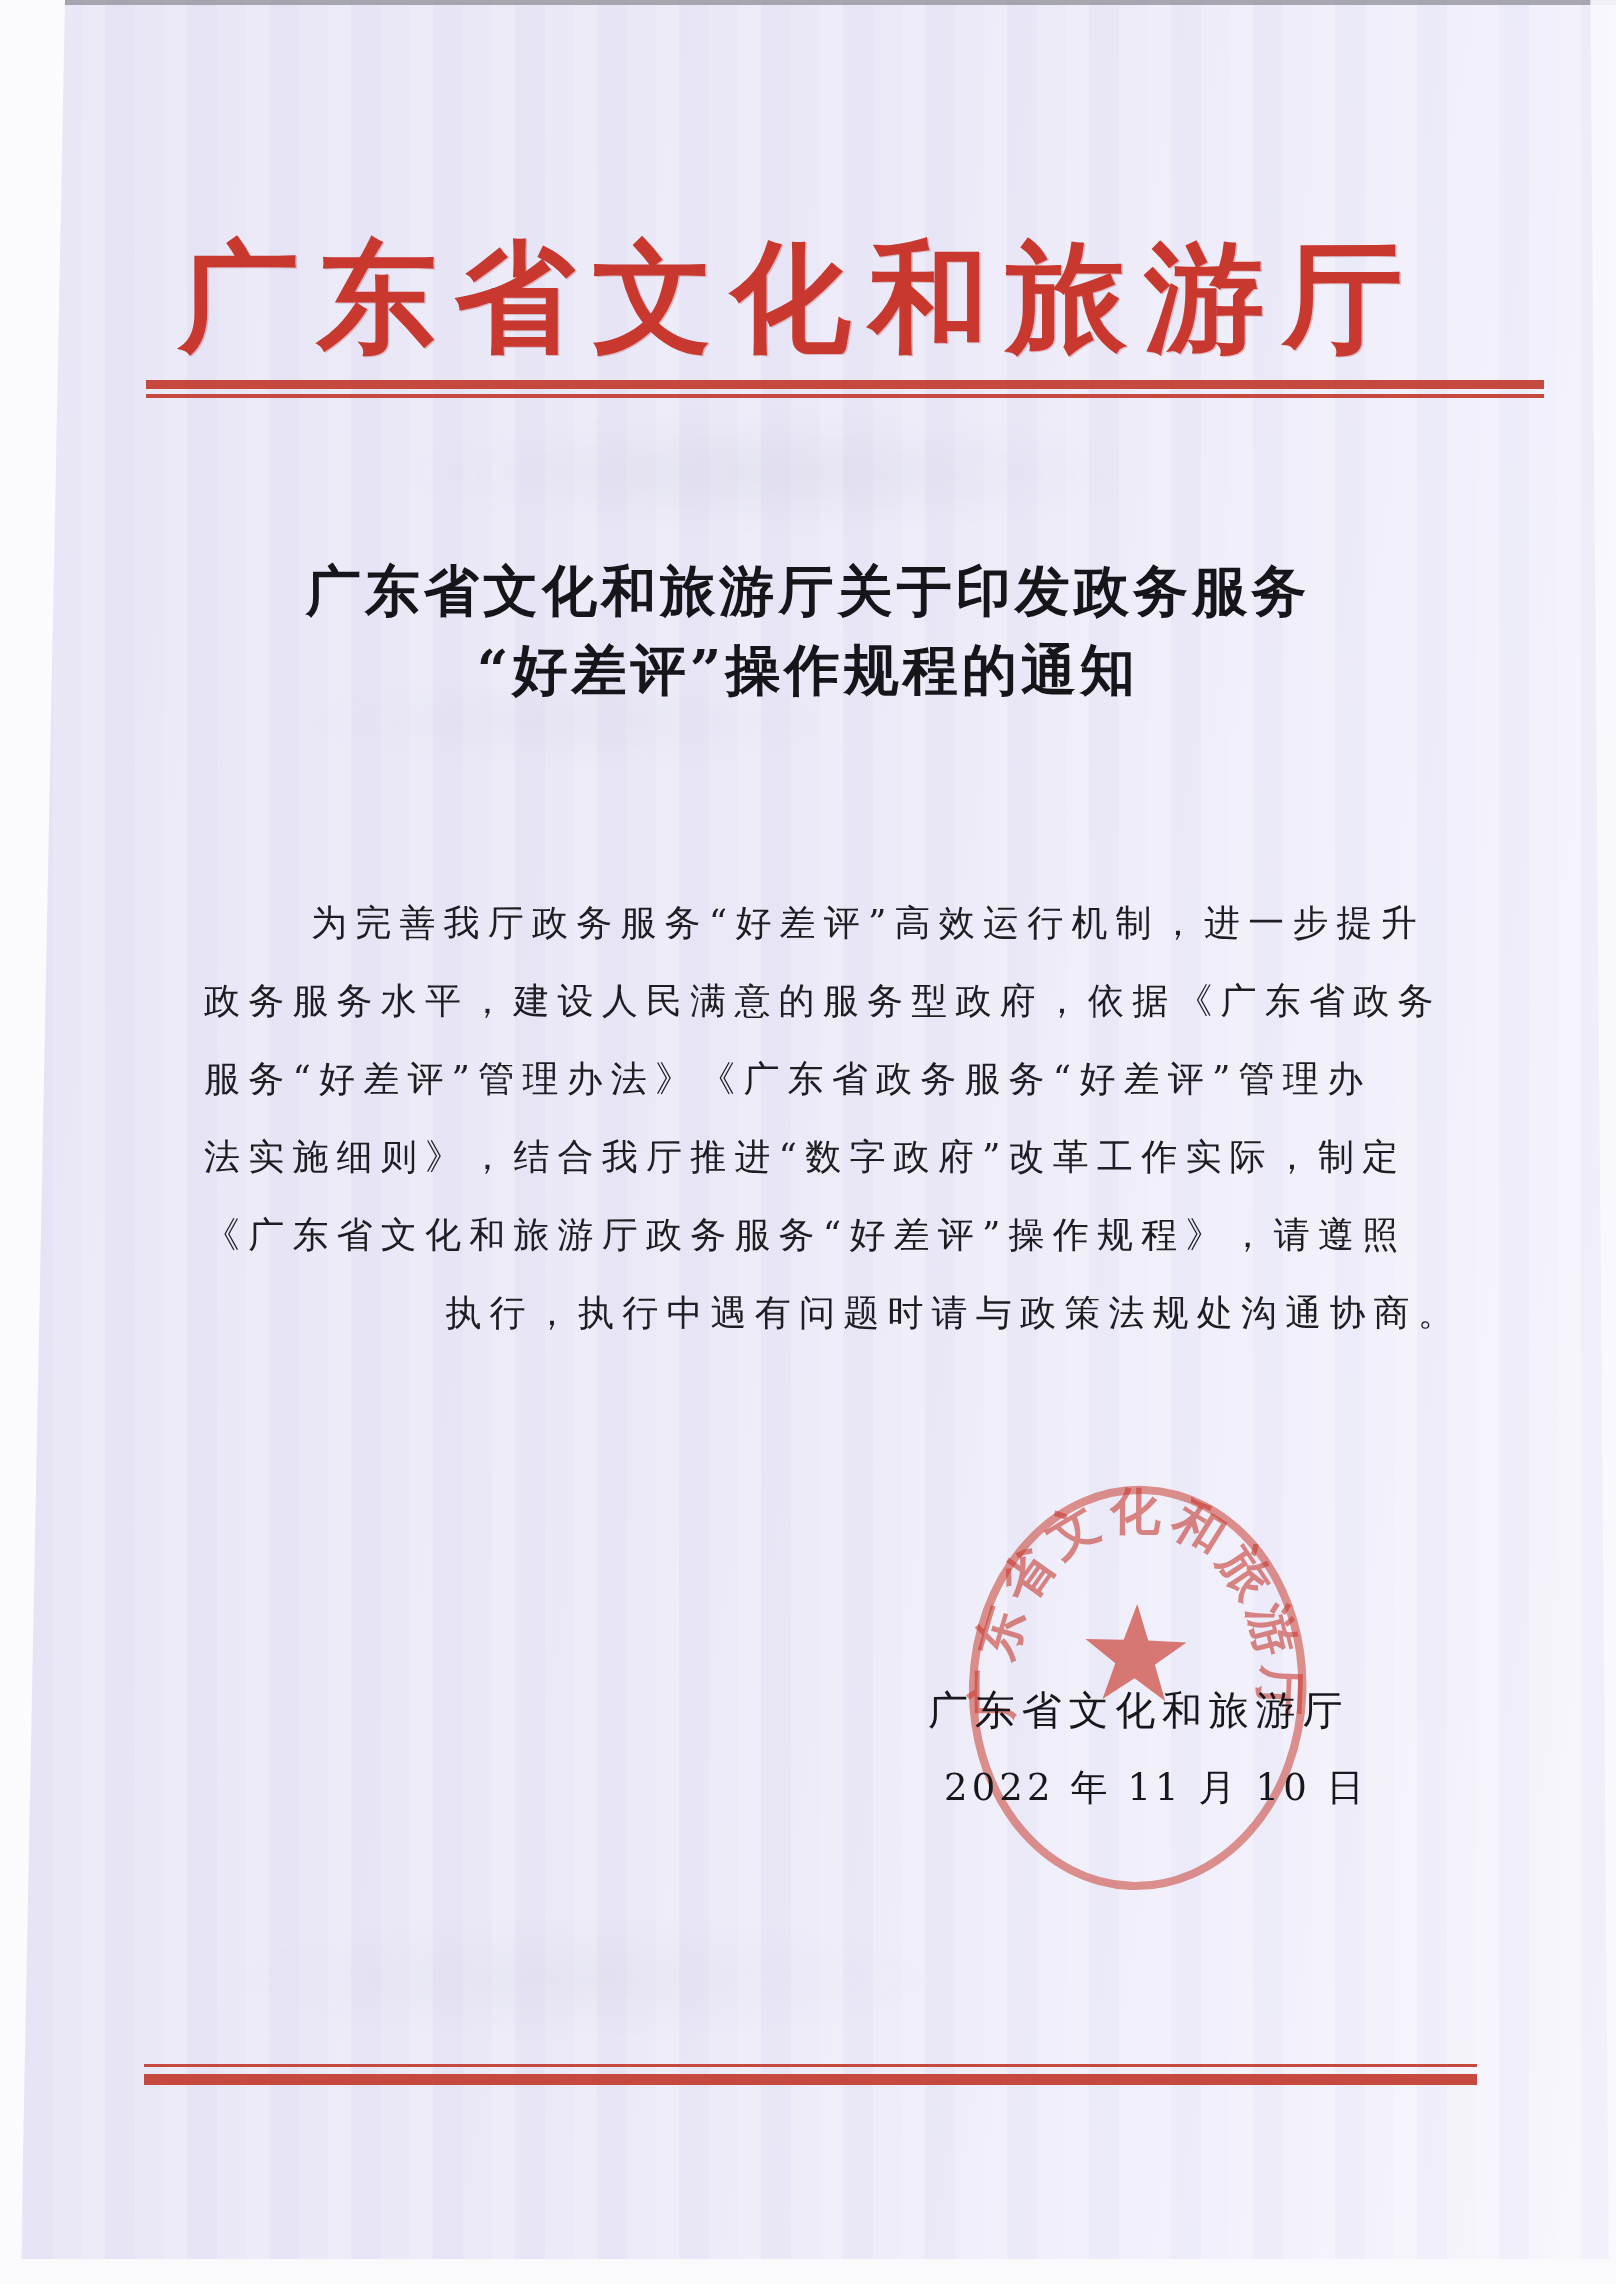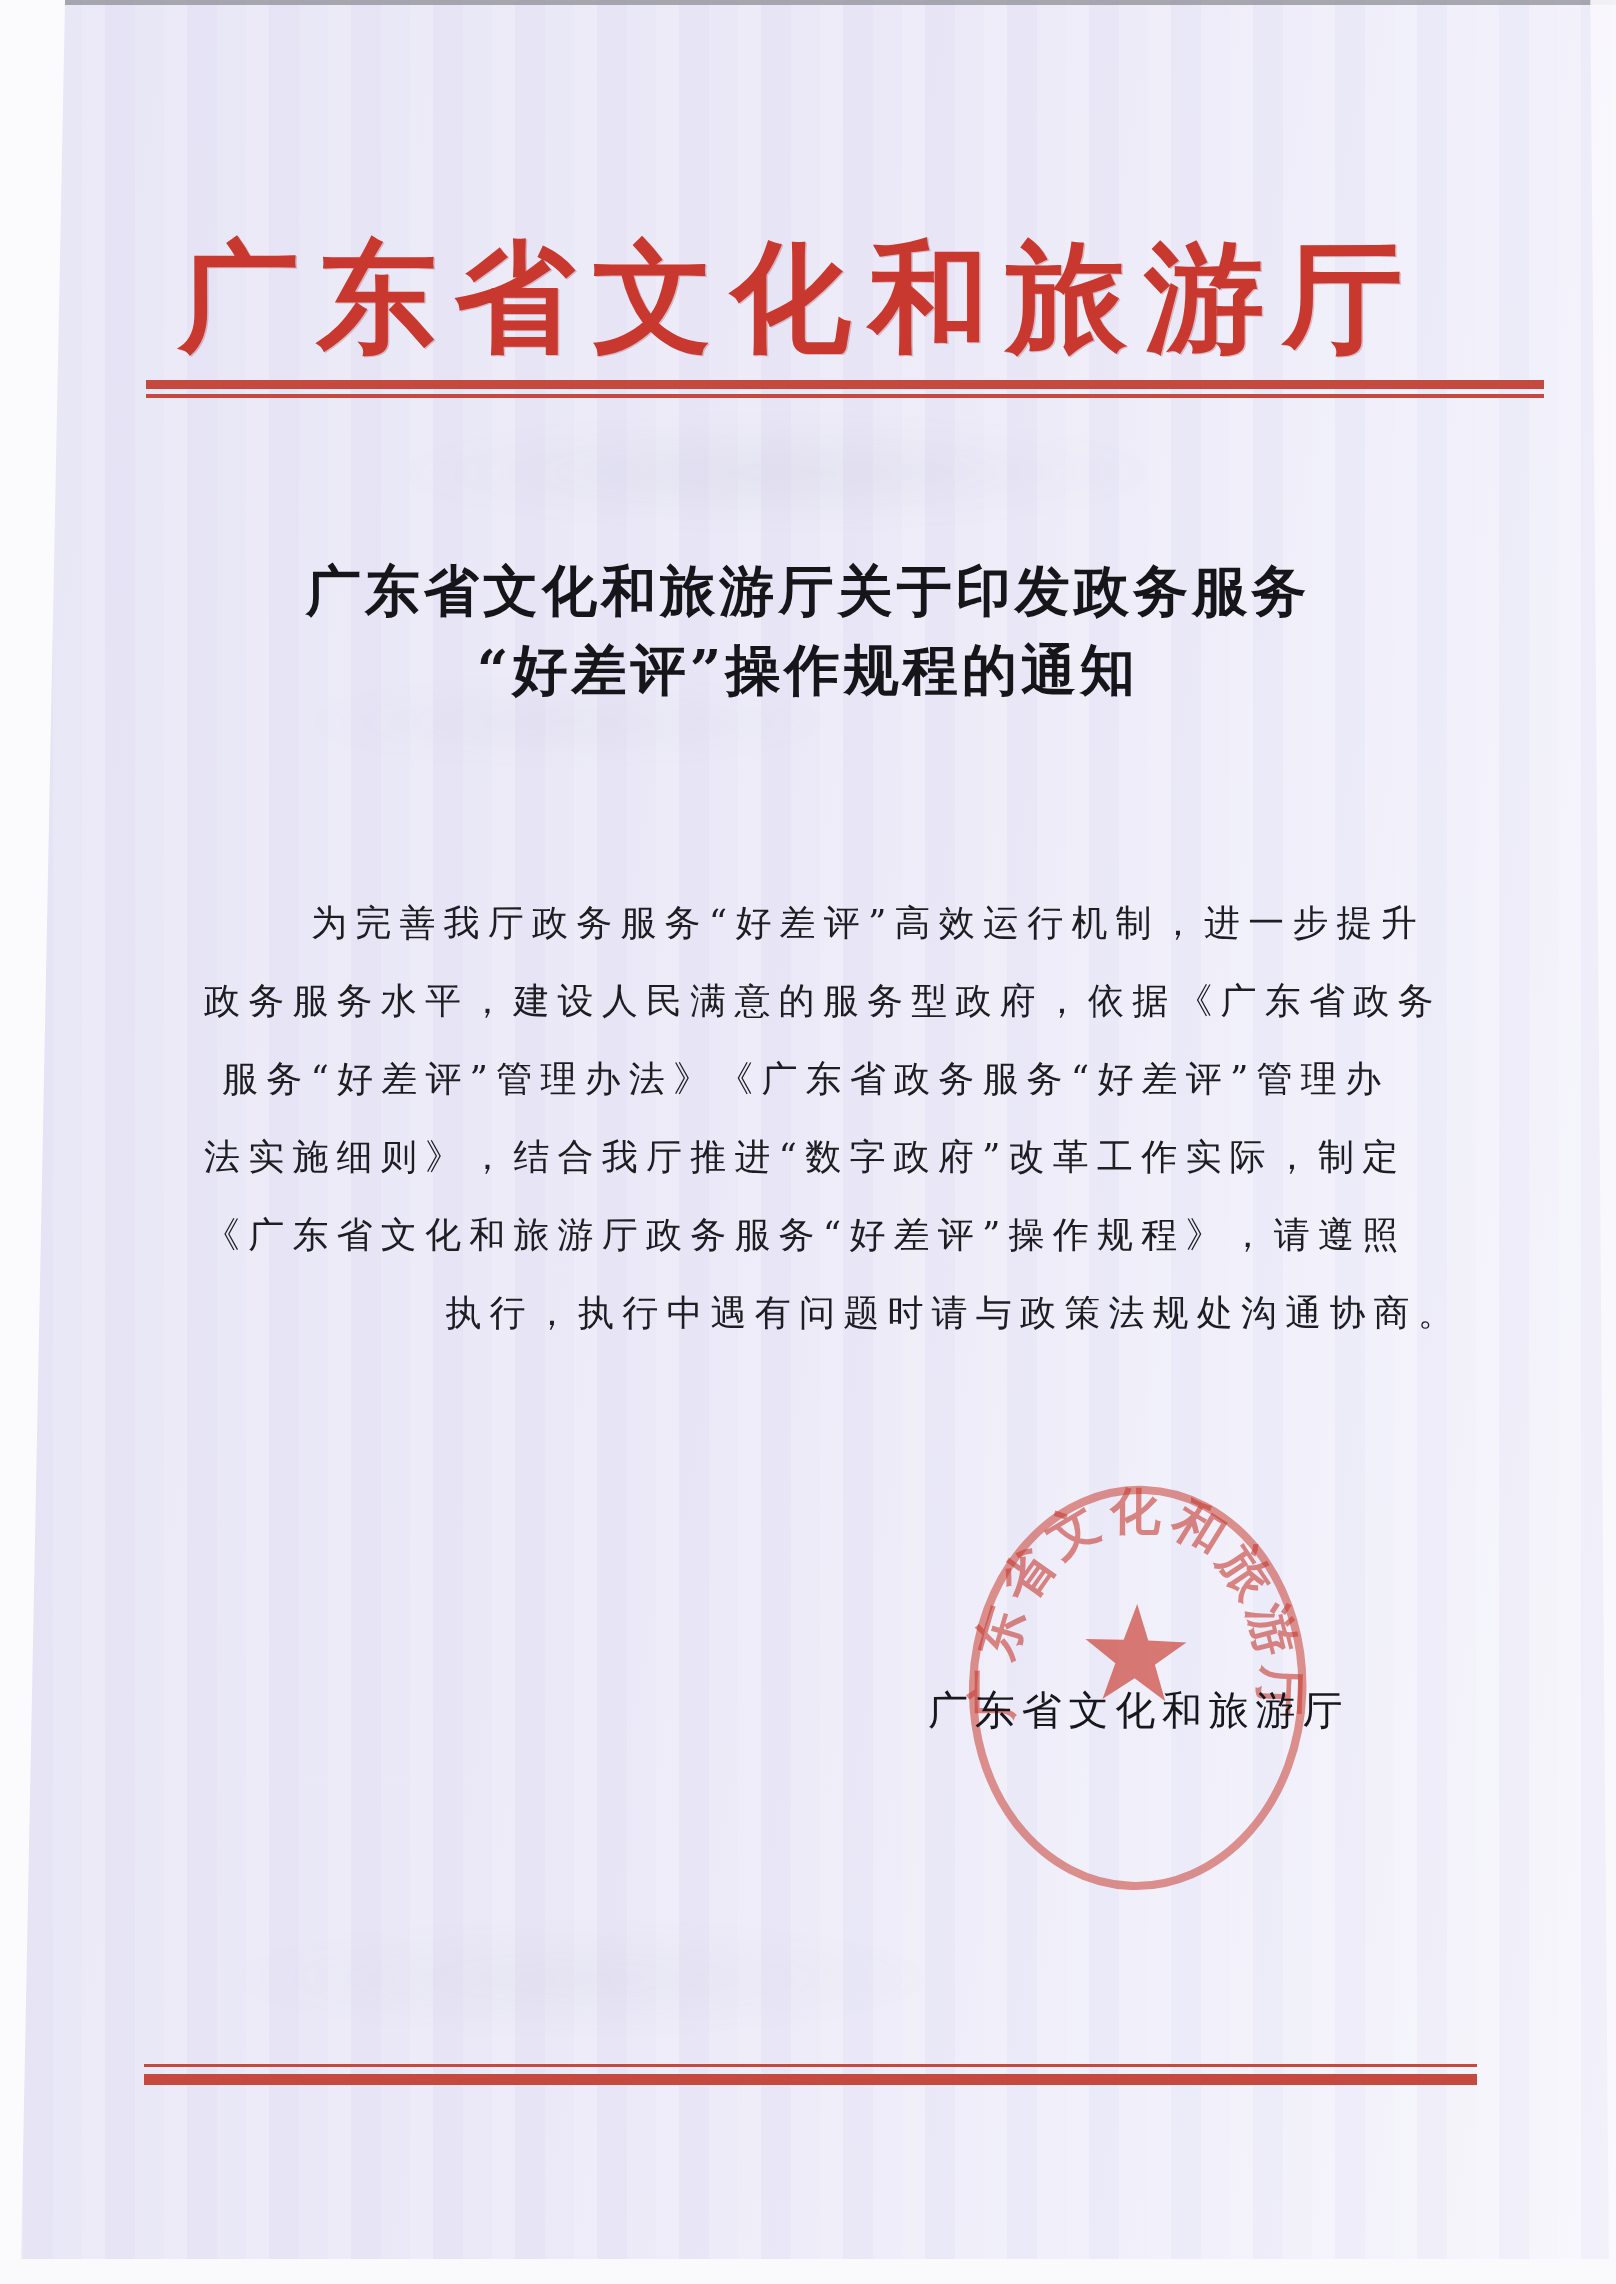--- a/index.html
+++ b/index.html
@@ -41,21 +41,21 @@
   .title1{top:555px;}
   .title2{top:634px;}
   .bodyline{
     left:204px;width:1258px;
     font-size:36px;color:#1d1d22;letter-spacing:8.2px;
     white-space:nowrap;
   }
   .salutation{top:821px;letter-spacing:1.4px;}
   .pl0{top:899px;left:311px;}
   .pl1{top:977px;}
-  .pl2{top:1055px;margin-left:18px;}
+  .pl2{top:1055px;}
   .pl3{top:1133px;}
   .pl4{top:1211px;}
   .pl5{top:1289px;text-align:right;}
   .attachment{top:1443px;left:309px;}
   .signature{
     top:1683px;left:928px;
     font-size:40px;color:#17171c;letter-spacing:6.8px;white-space:nowrap;
   }
   .docdate{
     top:1763px;left:944px;
@@ -110,18 +110,19 @@
     <polygon points="255,177 273,230 329,231 284,265 301,318 255,286 209,318 226,265 181,231 237,230" fill="rgba(202,62,50,0.68)"></polygon>
     <defs>
       <path id="sealArc" d="M 79,361 A 185,235 0 1 1 437,361" fill="none"></path>
     </defs>
     <text font-size="74" fill="rgba(198,58,48,0.60)" letter-spacing="10" font-family="DejaVu Serif, Liberation Serif, serif" font-weight="bold">
       <textPath href="#sealArc" startOffset="8">广东省文化和旅游厅</textPath>
     </text>
   </svg>
 
   <div class="abs signature">广东省文化和旅游厅</div>
+  <div class="abs docdate">2022 年 11 月 10 日</div>
 
   <div class="abs rule rule-bot-thin"></div>
   <div class="abs rule rule-bot-thick"></div>
 
 </div>
 
 
 </body></html>

